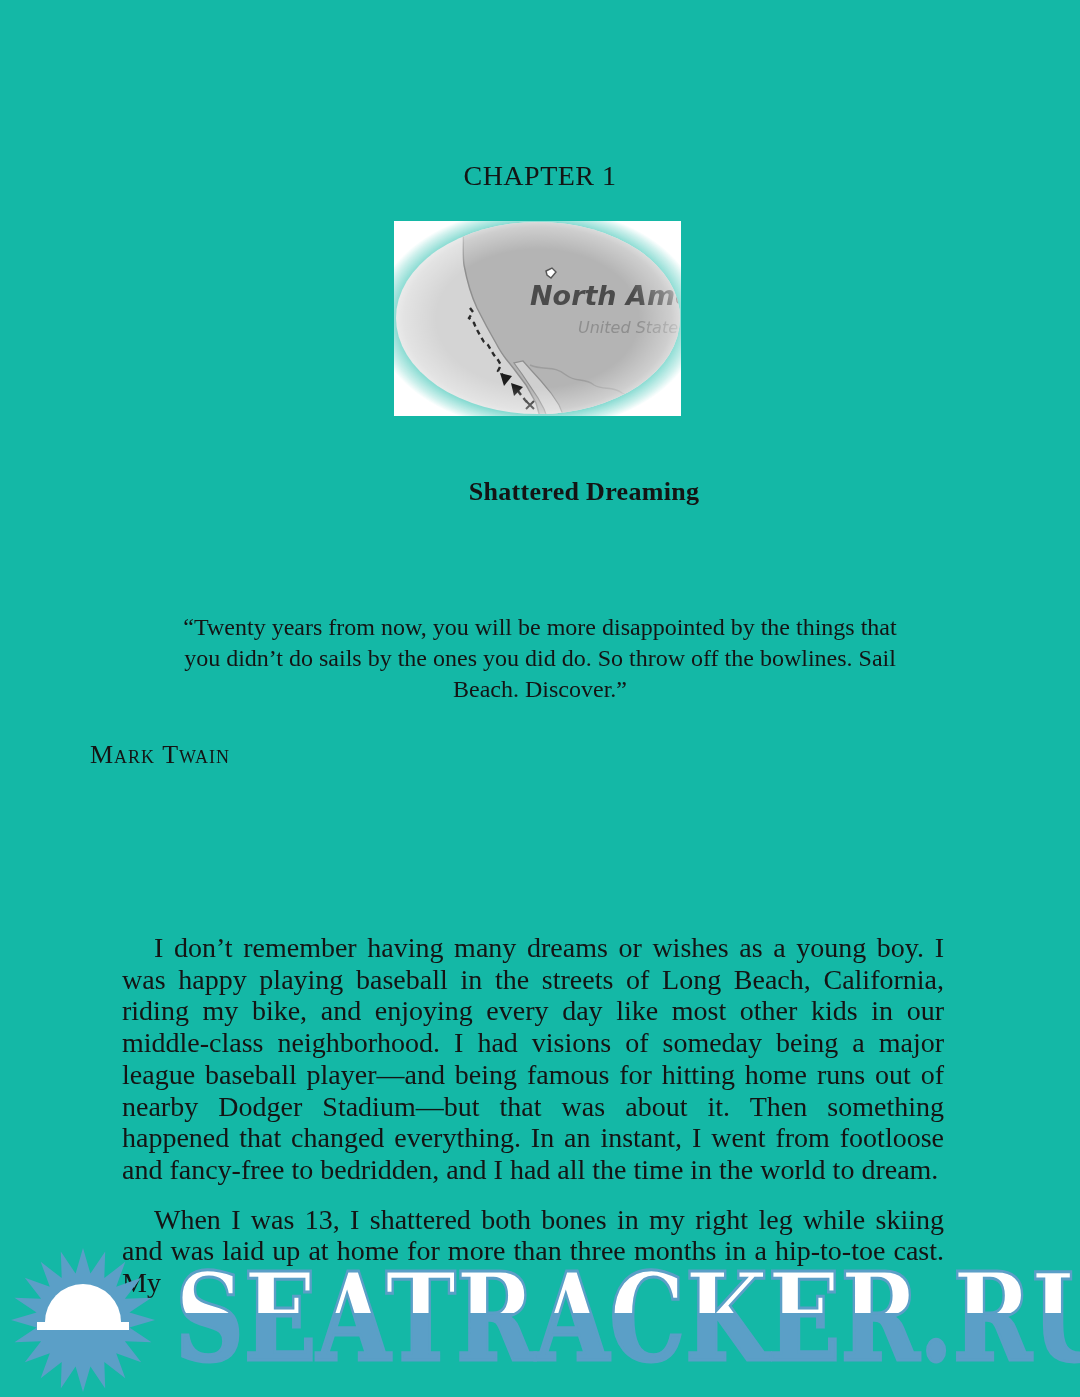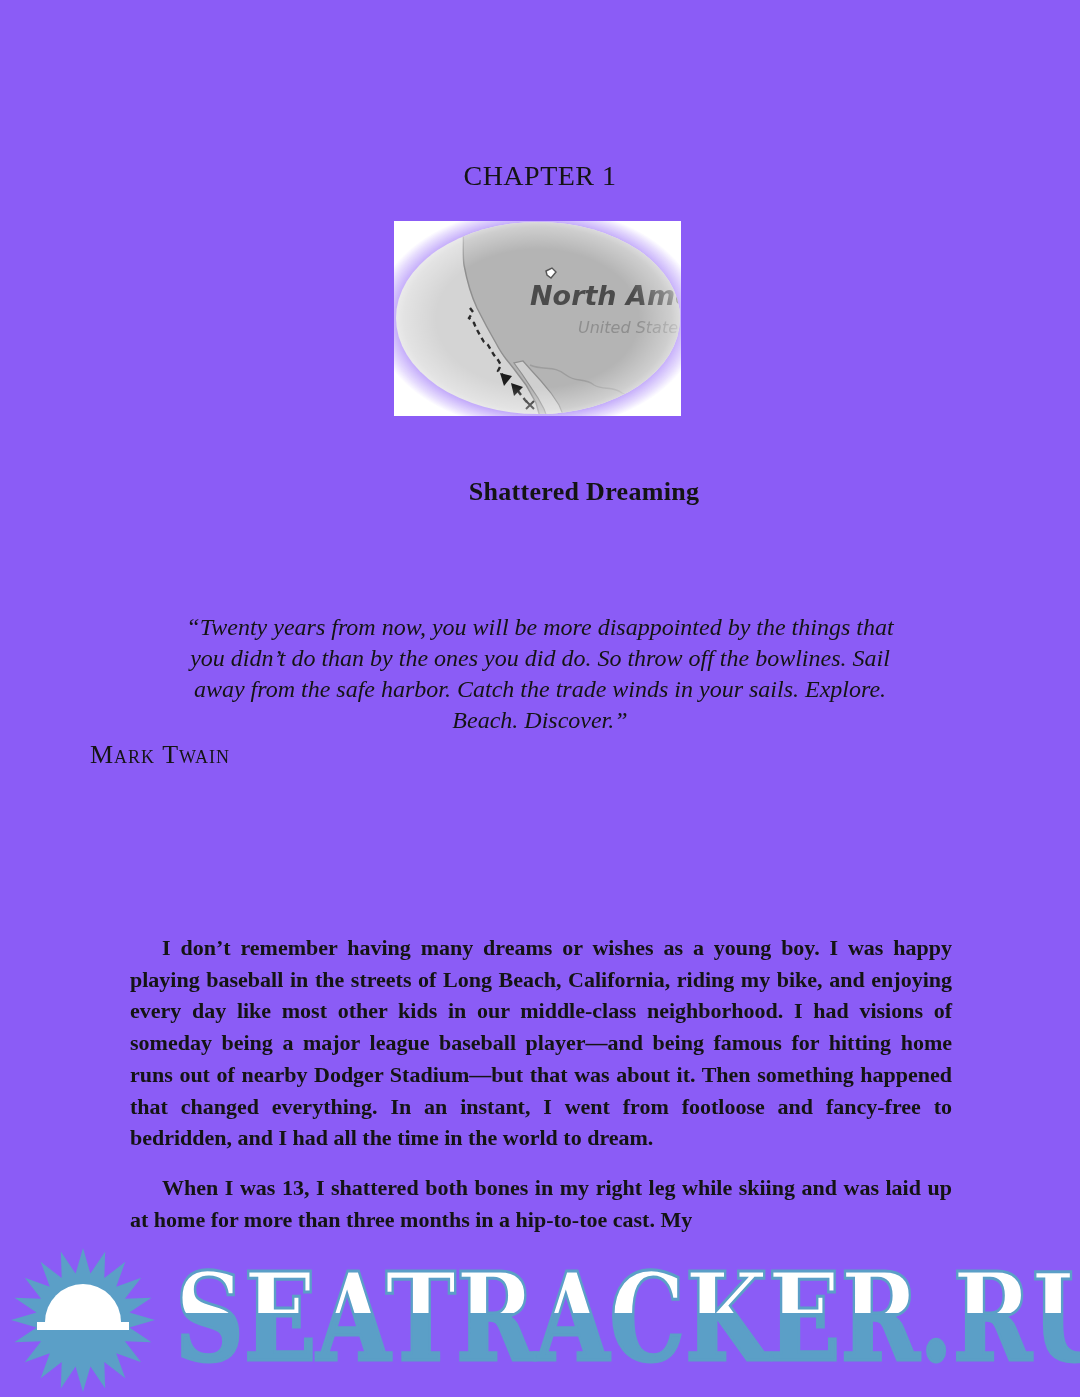--- a/index.html
+++ b/index.html
@@ -1,43 +1,43 @@
 <!DOCTYPE html>
 <html><head>
 <meta charset="utf-8">
 <style>
   html,body{margin:0;padding:0;background:#ffffff;}
   .page{
-    position:relative;width:1080px;height:1397px;background:#8b5cf6;
+    position:relative;width:1080px;height:1397px;background:#14b8a6;
     overflow:hidden;font-family:"Liberation Serif",serif;color:#141414;
   }
   .chapter-heading{
     position:absolute;top:160px;left:0;width:1080px;text-align:center;
     font-size:28px;letter-spacing:.5px;
   }
   .map-figure{
     position:absolute;left:394px;top:221px;width:287px;height:195px;overflow:hidden;
   }
   .map-figure svg{display:block;}
   .page-title{
     position:absolute;top:477px;left:0;width:1080px;text-align:center;margin:0;
     font-size:26px;font-weight:bold;letter-spacing:.3px;padding-left:44px;
   }
   .epigraph{
     position:absolute;top:612px;left:90px;width:900px;text-align:center;
-    font-style:italic;font-size:24px;line-height:31px;
+    font-size:24px;line-height:31px;
   }
   .epigraph .q-line{white-space:nowrap;}
   .attribution{
     position:absolute;top:740px;left:90px;width:900px;
     font-variant:small-caps;font-size:26px;letter-spacing:1px;
   }
   .body-text{
-    position:absolute;top:932px;left:130px;width:822px;
-    font-size:22px;line-height:31.7px;text-align:justify;font-weight:bold;
+    position:absolute;top:932px;left:122px;width:822px;
+    font-size:28px;line-height:31.7px;text-align:justify;
   }
   .body-text p{margin:0;text-indent:32px;}
   .body-text p + p{margin-top:18px;}
   .watermark{
     position:absolute;left:0;top:1247px;width:923px;height:150px;
   }
   .wm-text{
     font-family:"DejaVu Serif",serif;font-weight:bold;
     stroke:#5b9fc7;stroke-width:3px;
   }
@@ -95,22 +95,21 @@
         </g>
         <rect x="-2" y="-2" width="291" height="199" fill="url(#vig)"></rect>
       </g>
     </svg>
   </div>
 
   <h1 class="page-title">Shattered Dreaming</h1>
 
   <div class="epigraph">
     <div class="q-line">“Twenty years from now, you will be more disappointed by the things that</div>
-    <div class="q-line">you didn’t do than by the ones you did do. So throw off the bowlines. Sail</div>
-    <div class="q-line">away from the safe harbor. Catch the trade winds in your sails. Explore.</div>
+    <div class="q-line">you didn’t do sails by the ones you did do. So throw off the bowlines. Sail</div>
     <div class="q-line">Beach. Discover.”</div>
   </div>
 
   <div class="attribution">Mark Twain</div>
 
   <div class="body-text">
     <p>I don’t remember having many dreams or wishes as a young boy. I was happy playing baseball in the streets of Long Beach, California, riding my bike, and enjoying every day like most other kids in our middle-class neighborhood. I had visions of someday being a major league baseball player—and being famous for hitting home runs out of nearby Dodger Stadium—but that was about it. Then something happened that changed everything. In an instant, I went from footloose and fancy-free to bedridden, and I had all the time in the world to dream.</p>
     <p>When I was 13, I shattered both bones in my right leg while skiing and was laid up at home for more than three months in a hip-to-toe cast. My</p>
   </div>
 

